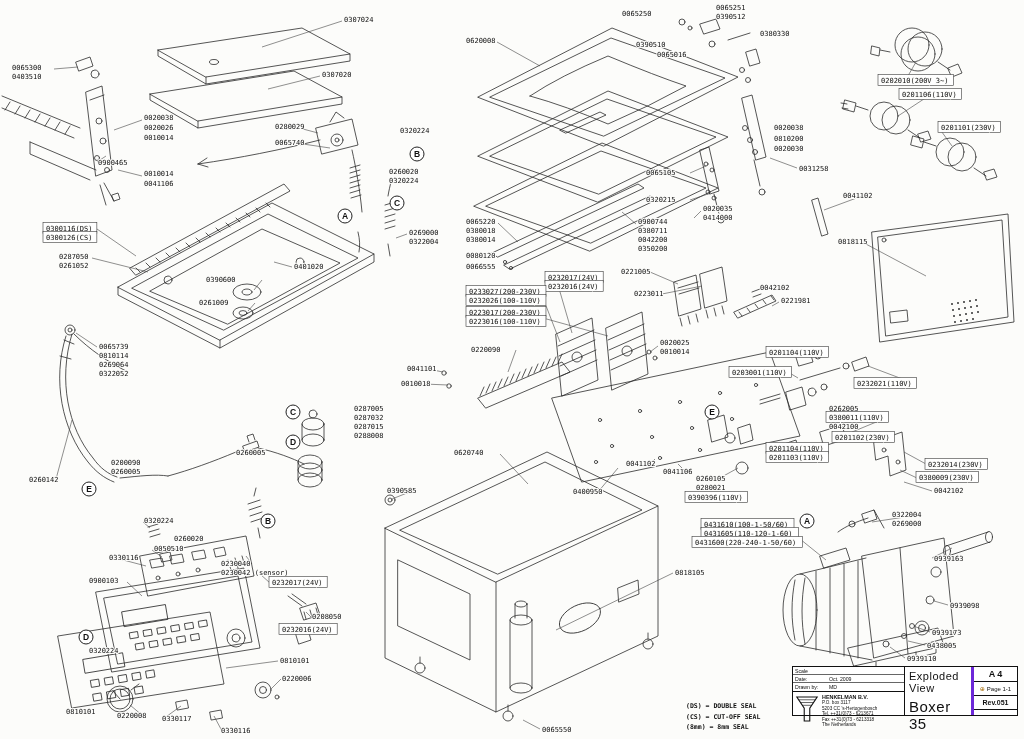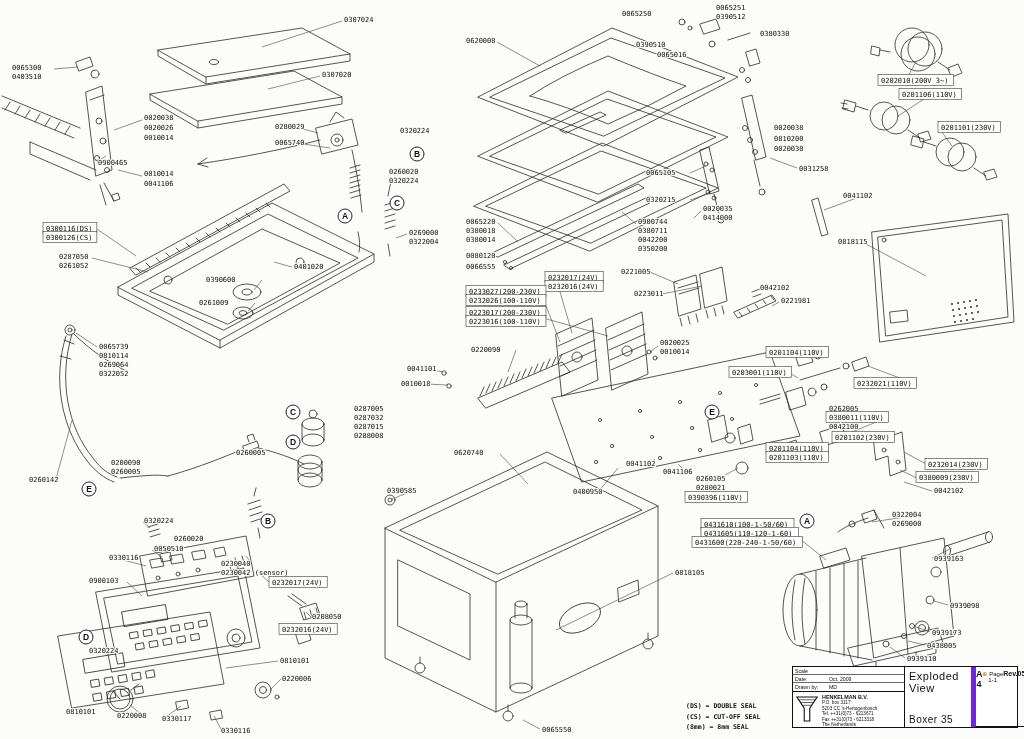--- a/index.html
+++ b/index.html
@@ -7,34 +7,34 @@
   #sheet{position:relative;width:1024px;height:739px;background:#fcfcfa;overflow:hidden;margin:0 auto}
   svg#diagram{position:absolute;left:0;top:0}
   .art{stroke:#2b2b2b;fill:none;stroke-width:.8;stroke-linejoin:round;stroke-linecap:round}
   .dot{fill:#333;stroke:none}
   .lbl{font:7px "DejaVu Sans Mono",monospace;fill:#101010;paint-order:stroke;stroke:#fcfcfa;stroke-width:2px}
   .lblbox{fill:#fff;stroke:#3a3a3a;stroke-width:.6}
   .leader{stroke:#444;stroke-width:.6}
   .callout{fill:#fff;stroke:#222;stroke-width:1}
   .callout-letter{font:bold 8.5px "Liberation Sans",sans-serif;fill:#111;paint-order:stroke;stroke:#fff;stroke-width:1px}
   #legend{position:absolute;left:686px;top:701px;font:bold 6.5px "DejaVu Sans Mono",monospace;line-height:1.65;color:#111}
-  #titleblock{position:absolute;left:792px;top:666px;width:226px;height:62px;border:1.5px solid #111;background:#fff;display:flex;color:#111}
+  #titleblock{position:absolute;left:792px;top:666px;width:226px;height:50px;border:1.5px solid #111;background:#fff;display:flex;color:#111}
   .tb-left{width:112px;border-right:1px solid #111;display:flex;flex-direction:column}
   .tb-mini{border-bottom:1px solid #111}
   .tb-row{display:flex;border-bottom:.5px solid #666;height:8px;line-height:8px;padding:0 2px;font-size:5.2px}
   .tb-row:last-child{border-bottom:none}
   .tb-lab{width:34px}
   .tb-company{flex:1;display:flex;align-items:center;padding:2px}
   .tb-addr{font-size:4.6px;line-height:1.2;margin-left:3px}
   .tb-co{font-size:5.4px;font-weight:bold}
   .tb-right{flex:1;display:flex}
   .tb-titlecell{flex:1;padding:3px 4px}
   .tb-title1{font-size:11px;letter-spacing:.5px}
-  .tb-title2{font-size:10px;margin-top:20px;letter-spacing:.5px}
-  .tb-strip{width:46px;border-left:5px solid #6d28d9;display:flex;flex-direction:row;text-align:center}
+  .tb-title2{font-size:15px;margin-top:4px;letter-spacing:.5px}
+  .tb-strip{width:46px;border-left:3px solid #6d28d9;display:flex;flex-direction:column;text-align:center}
   .tb-a4{border-bottom:1px solid #111;font-size:9px;padding:2px 0;font-weight:bold}
   .tb-page{border-bottom:1px solid #111;font-size:6px;padding:3px 0}
   .proj{font-size:6px;margin-right:2px;color:#a76a00}
   .tb-rev{font-size:7px;font-weight:bold;padding:3px 0;border-bottom:1px solid #111}
   .tb-fill{flex:1}
 </style>
 </head>
 <body>
 
 <div id="sheet">

